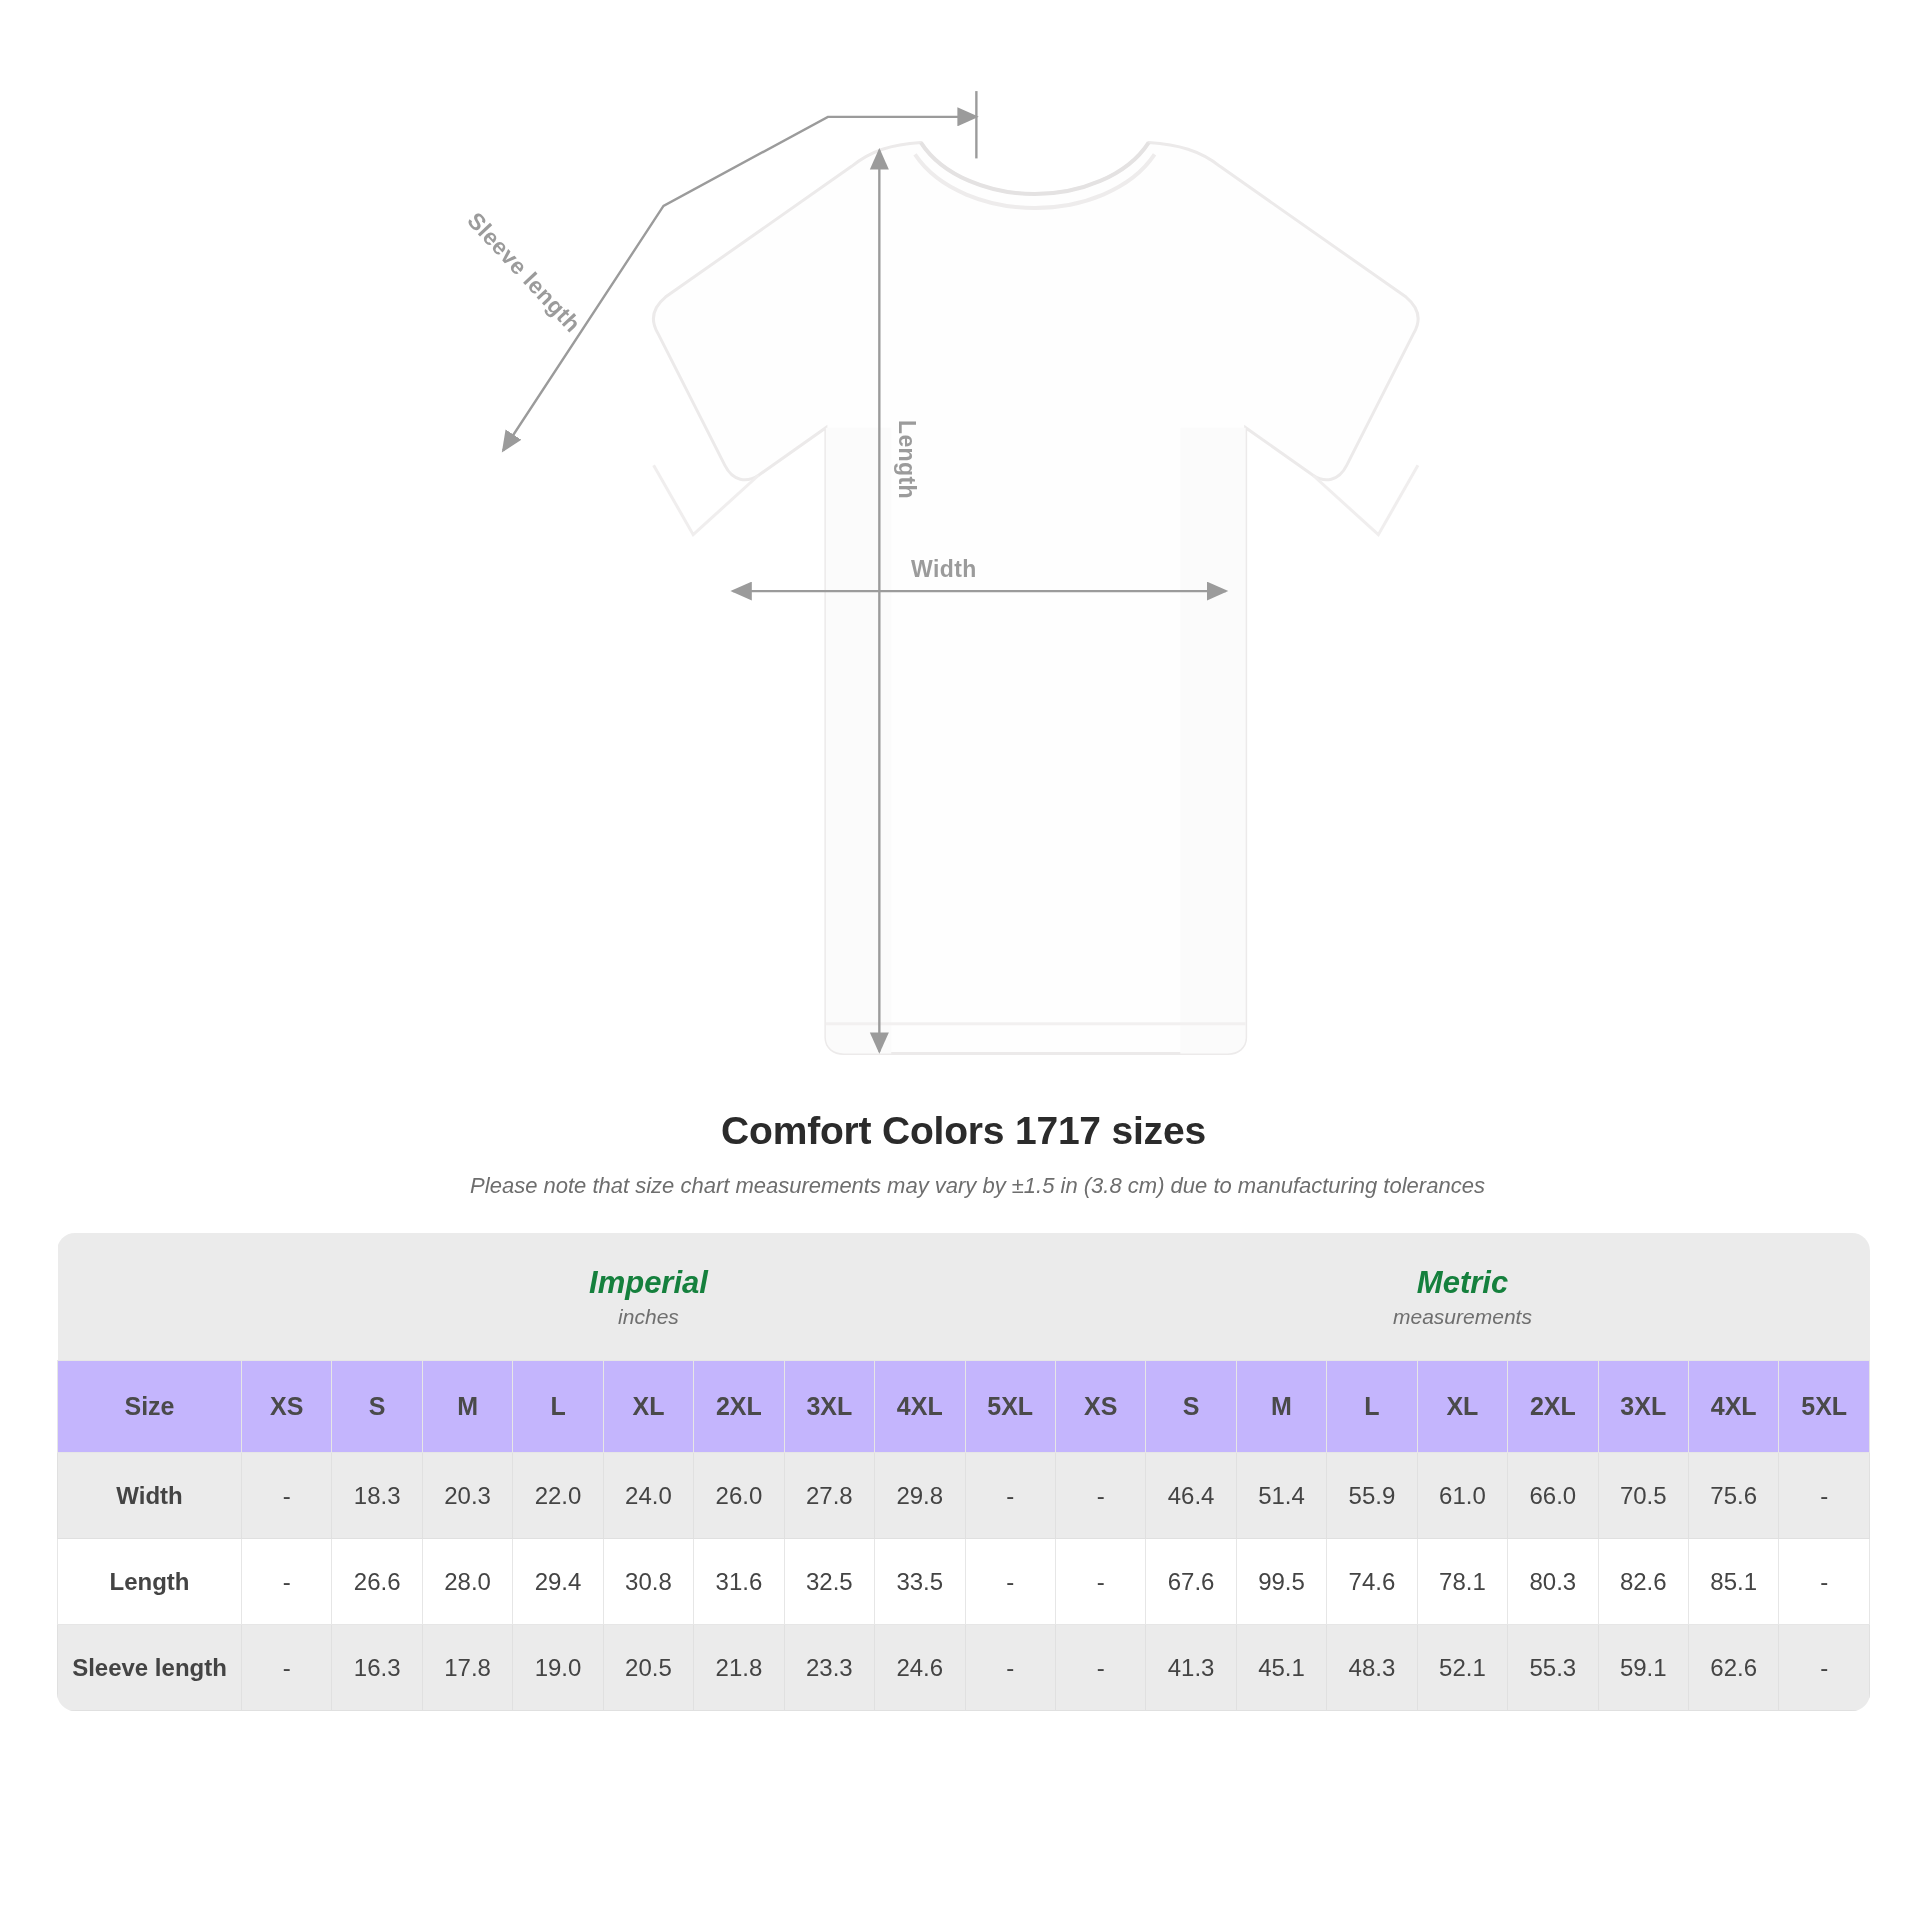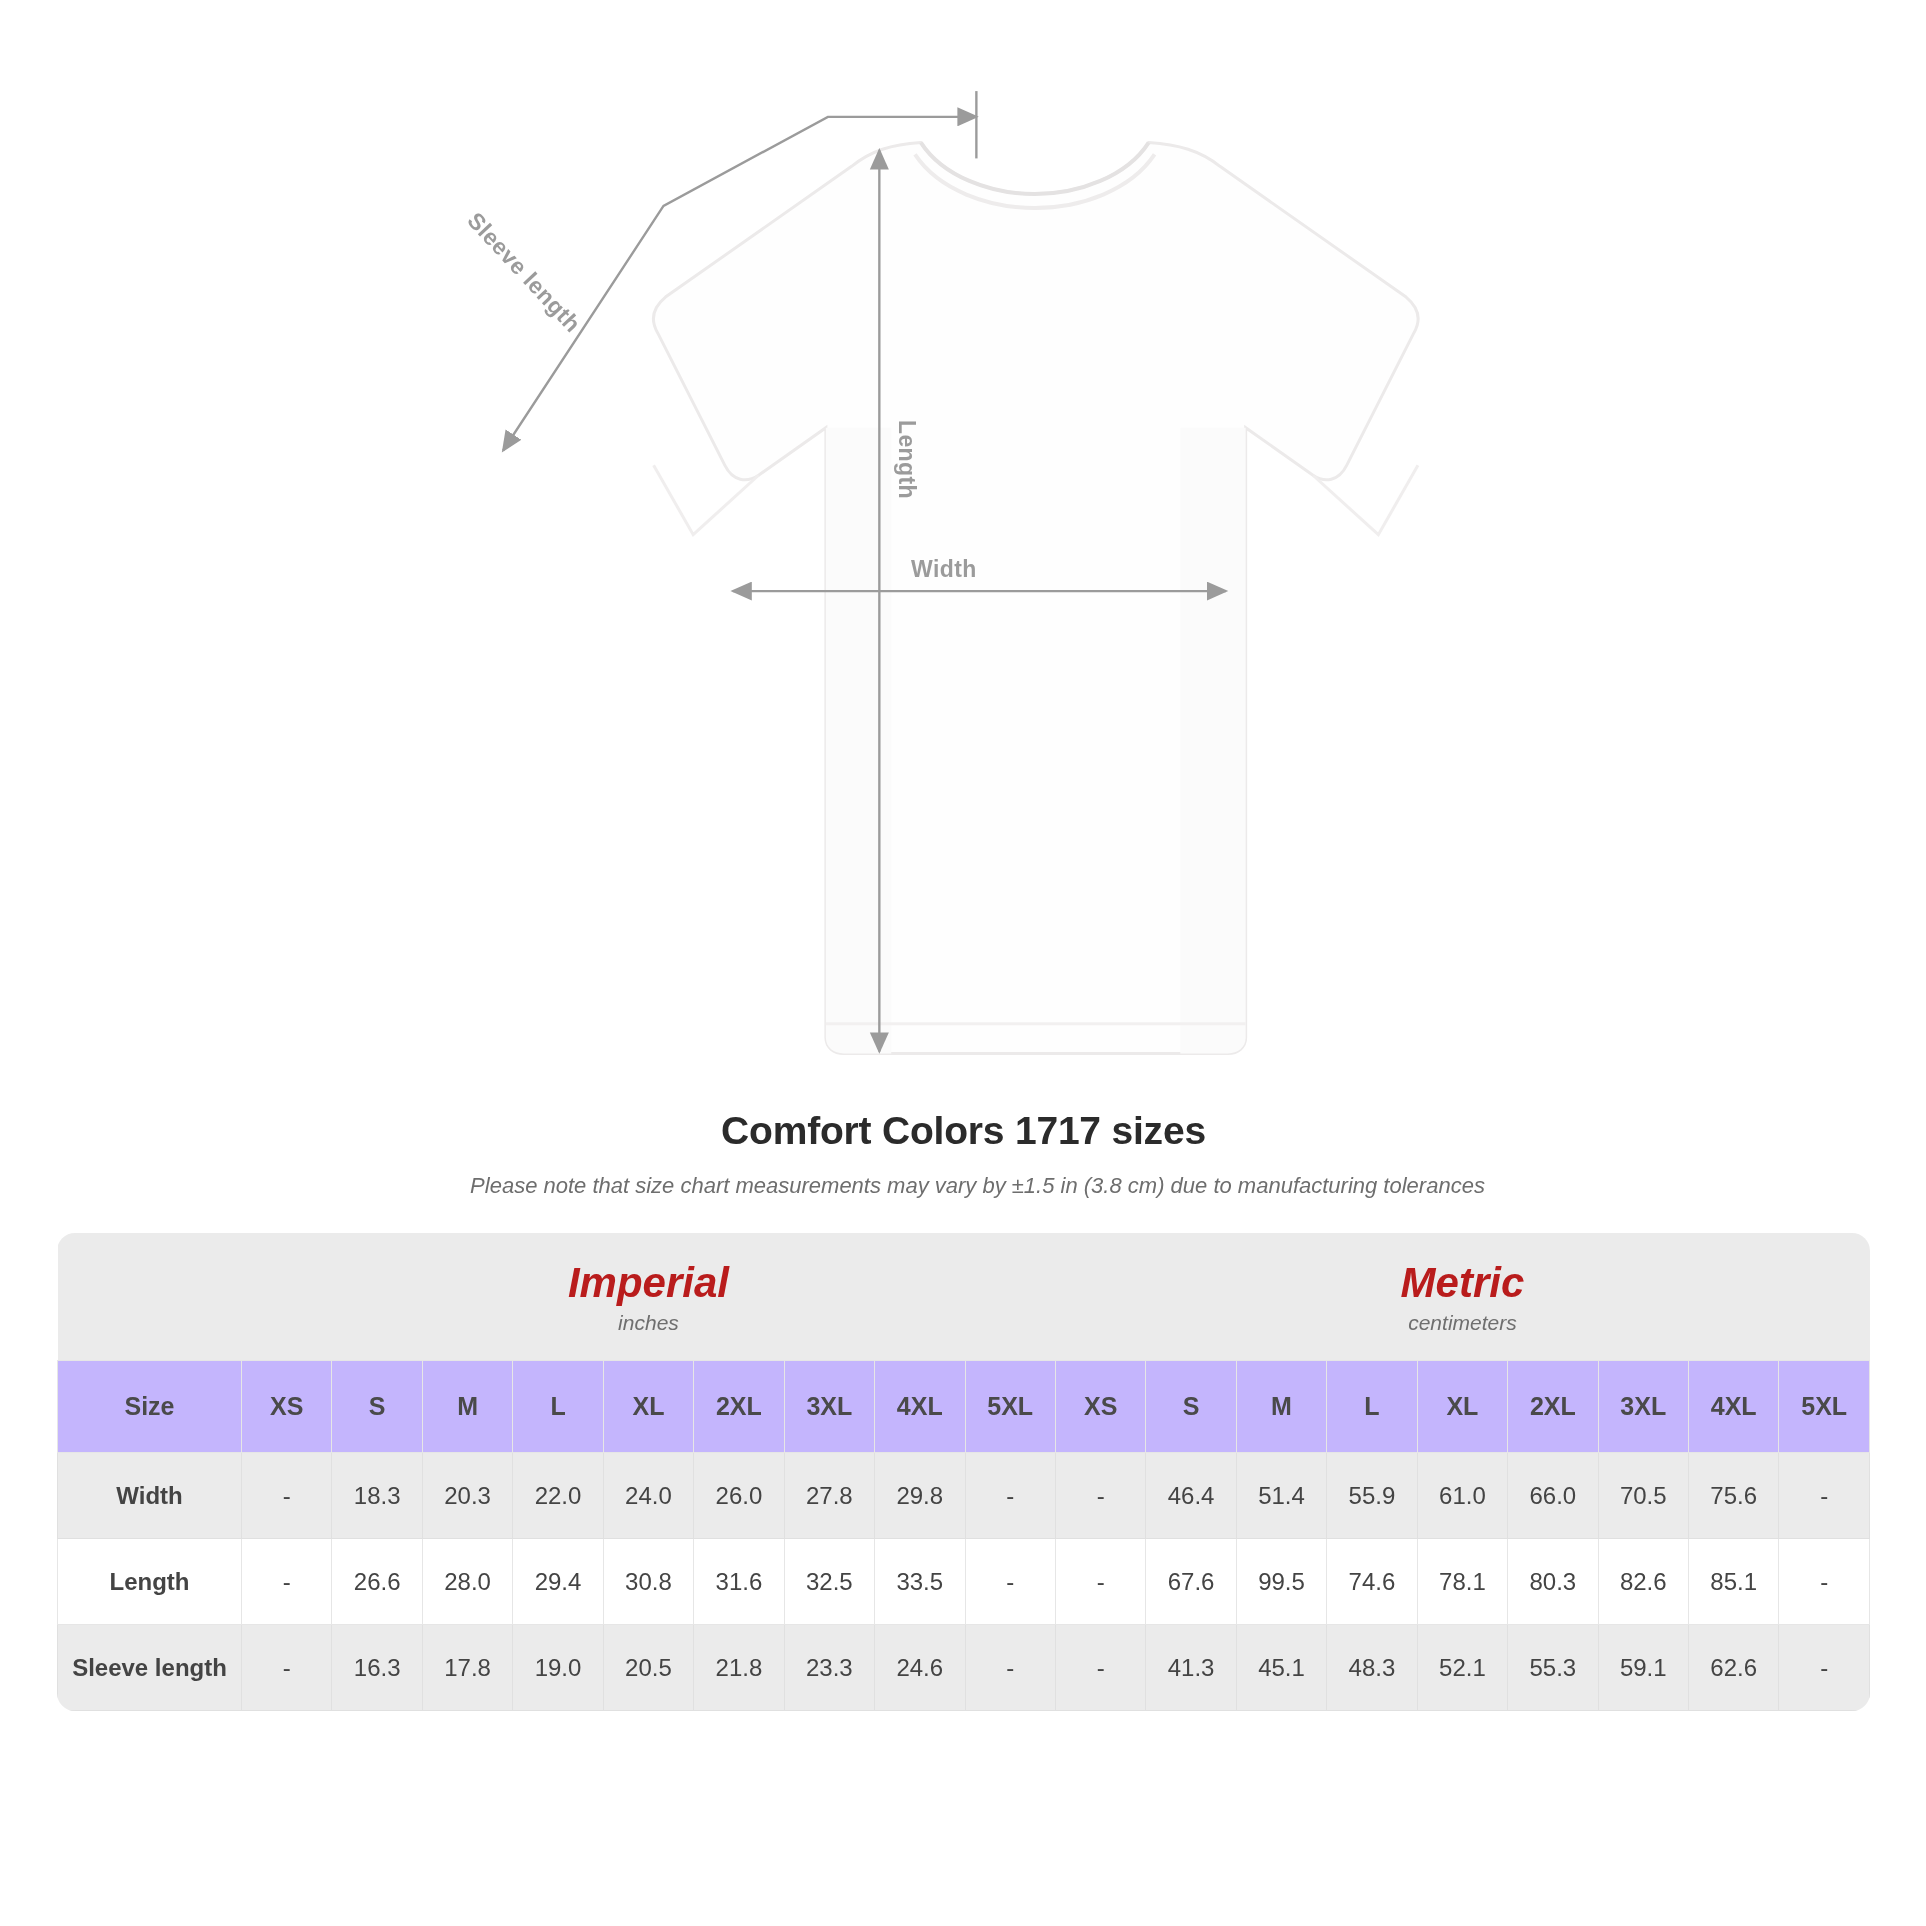--- a/index.html
+++ b/index.html
@@ -98,24 +98,24 @@
   }
   tr.unit-row td {
     background: #ebebeb;
     border: none;
     height: 127px;
   }
   tr.unit-row td.unit-cell {
     vertical-align: middle;
   }
   .unit-name {
-    font-size: 42px;
+    font-size: 31px;
     font-style: italic;
     font-weight: bold;
-    color: #b91c1c;
+    color: #15803d;
   }
   .unit-sub {
     font-size: 21px;
     font-style: italic;
     color: #6f6f6f;
     margin-top: 4px;
   }
   tr.head-row td {
     background: #c4b5fd;
     font-weight: bold;
@@ -245,21 +245,21 @@
         </colgroup>
       <tbody id="table-body">
           <tr class="unit-row">
             <td class="corner"></td>
             <td class="unit-cell" colspan="9">
               <div class="unit-name">Imperial</div>
               <div class="unit-sub">inches</div>
             </td>
             <td class="unit-cell" colspan="9">
               <div class="unit-name">Metric</div>
-              <div class="unit-sub">centimeters</div>
+              <div class="unit-sub">measurements</div>
             </td>
           </tr>
           <tr class="head-row">
             <td class="rowhead">Size</td>
             <td>XS</td>
             <td>S</td>
             <td>M</td>
             <td>L</td>
             <td>XL</td>
             <td>2XL</td>

